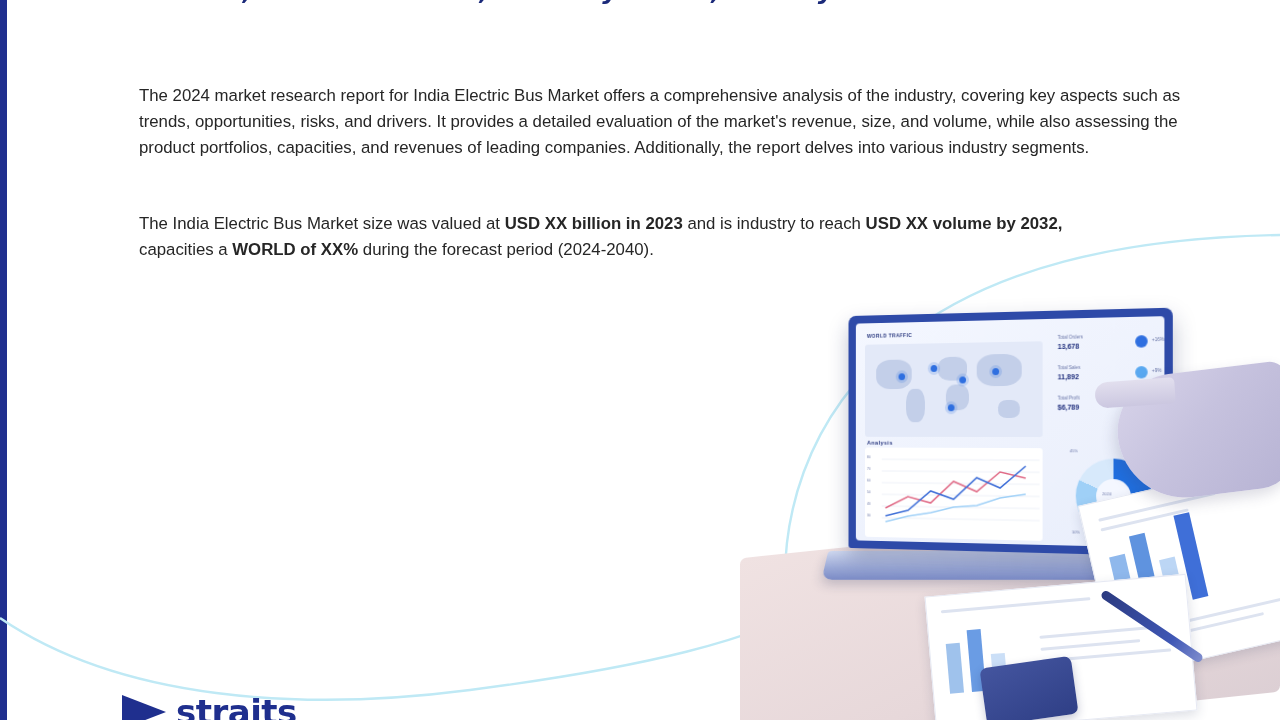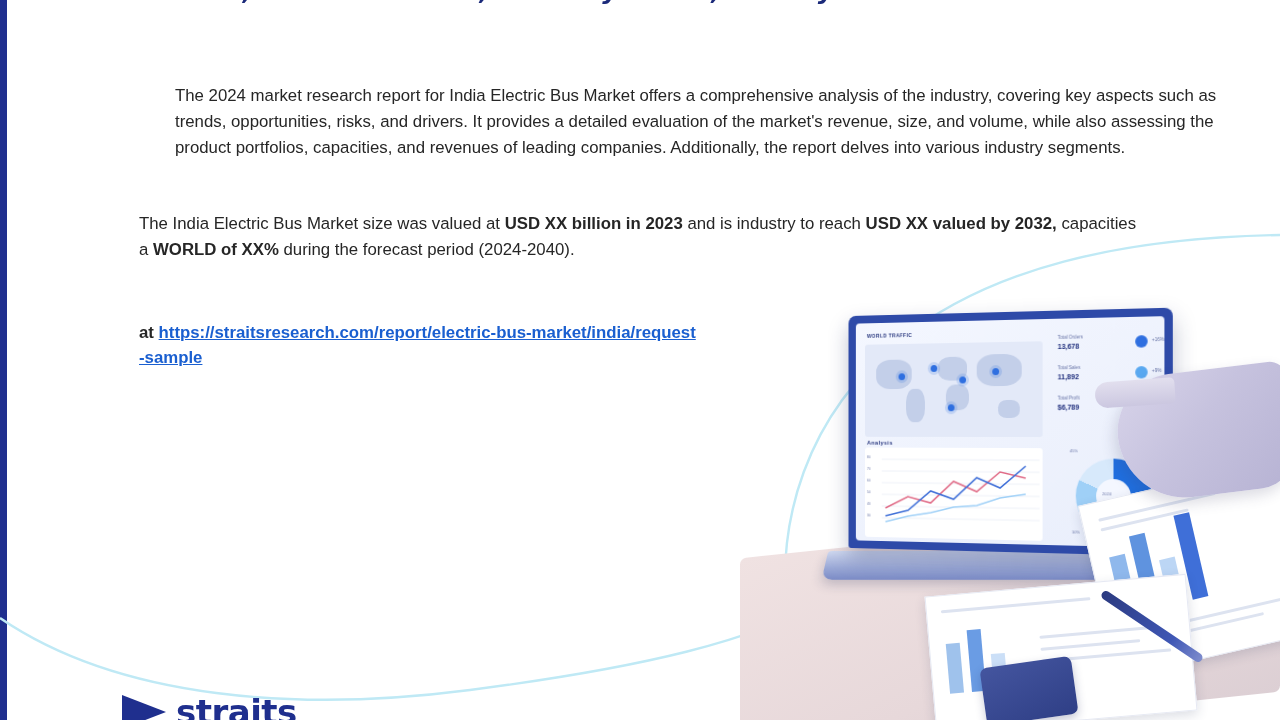--- a/index.html
+++ b/index.html
@@ -44,21 +44,21 @@
     white-space: nowrap;
   }
   .body-text {
     position: absolute;
     left: 139px;
     width: 1060px;
     color: #262626;
     font-size: 16.8px;
     line-height: 26px;
   }
-  #para1 { top: 83px; margin-left: 36px; }
+  #para1 { top: 83px; }
   #para2 { top: 211px; width: 1000px; }
   .cta {
     position: absolute;
     left: 139px;
     top: 320px;
     width: 560px;
     font-size: 16.8px;
     line-height: 25px;
     color: #262626;
   }
@@ -319,27 +319,24 @@
   <svg class="swoosh" viewBox="0 0 1280 720" preserveAspectRatio="none">
     <path d="M1280 235 C1120 238 990 268 900 340 C810 412 770 520 790 640 C805 730 840 780 900 820" fill="none" stroke="#bfe9f5" stroke-width="2.4"></path>
     <path d="M0 618 C120 700 300 712 470 690 C640 668 760 640 820 600" fill="none" stroke="#bfe9f5" stroke-width="2.4"></path>
   </svg>
 
   <div class="title">Outlook, Growth Factors, Industry Share, Size By 2032</div>
 
   <div class="body-text" id="para1">The 2024 market research report for India Electric Bus Market offers a comprehensive analysis of the industry, covering key aspects such as trends, opportunities, risks, and drivers. It provides a detailed evaluation of the market's revenue, size, and volume, while also assessing the product portfolios, capacities, and revenues of leading companies. Additionally, the report delves into various industry segments.</div>
 
   <div class="body-text" id="para2">
-    <span>The India Electric Bus Market size was valued at </span><b>USD XX billion in 2023</b><span> and is industry to reach </span><b>USD XX valued by 2032,</b><span> capacities a </span><b>WORLD of XX%</b><span> during the forecast period (2024-2040).</span>
+    <span>The India Electric Bus Market size was valued at </span><b>USD XX billion in 2023</b><span> and is industry to reach </span><b>USD XX volume by 2032,</b><span> capacities a </span><b>WORLD of XX%</b><span> during the forecast period (2024-2040).</span>
   </div>
 
   <div class="cta">
-    <div>
-      <span class="cta-label">at </span><a class="cta-link" href="#">https://straitsresearch.com/report/electric-bus-market/india/request-sample</a>
-    </div>
   </div>
 
   <div class="photo">
     <div class="desk"></div>
 
     <div class="laptop-base"></div>
 
     <div class="laptop-screen">
       <div class="screen-inner">
 

